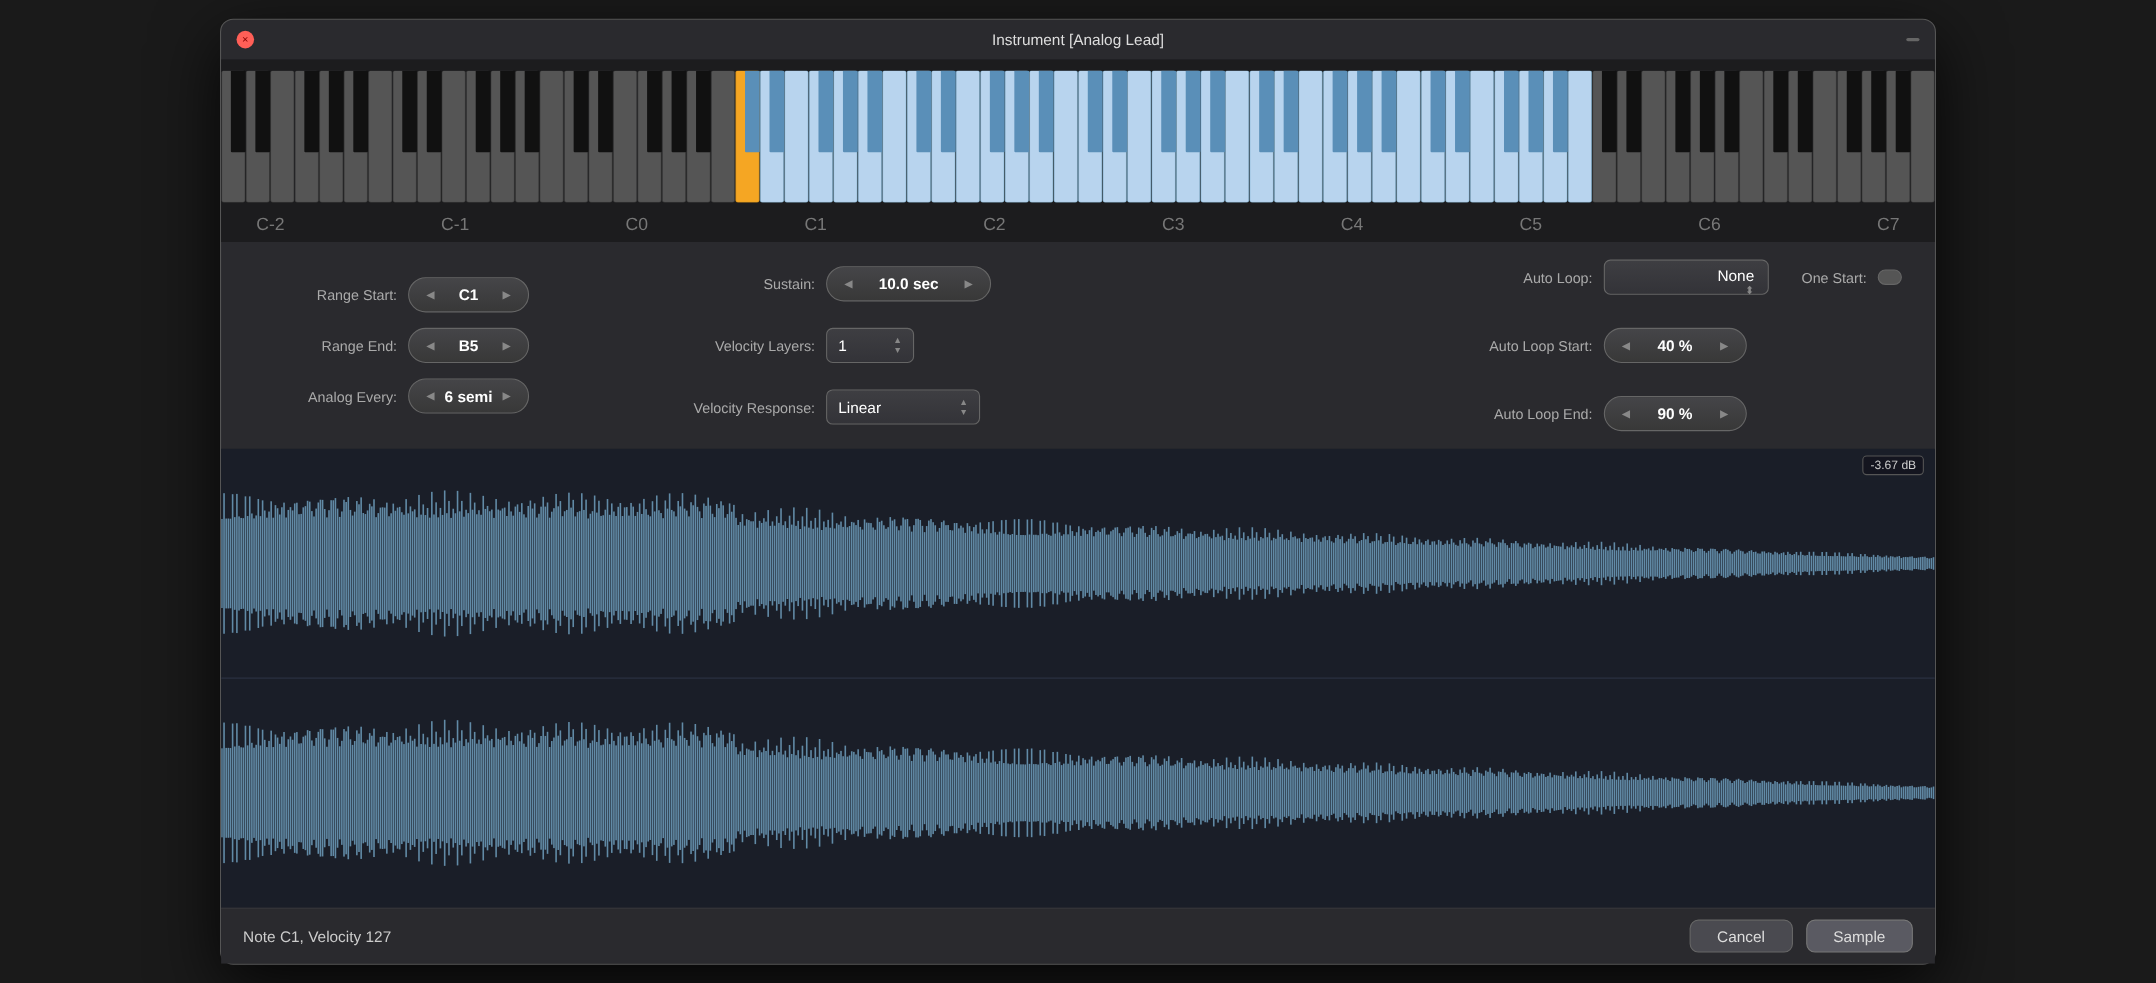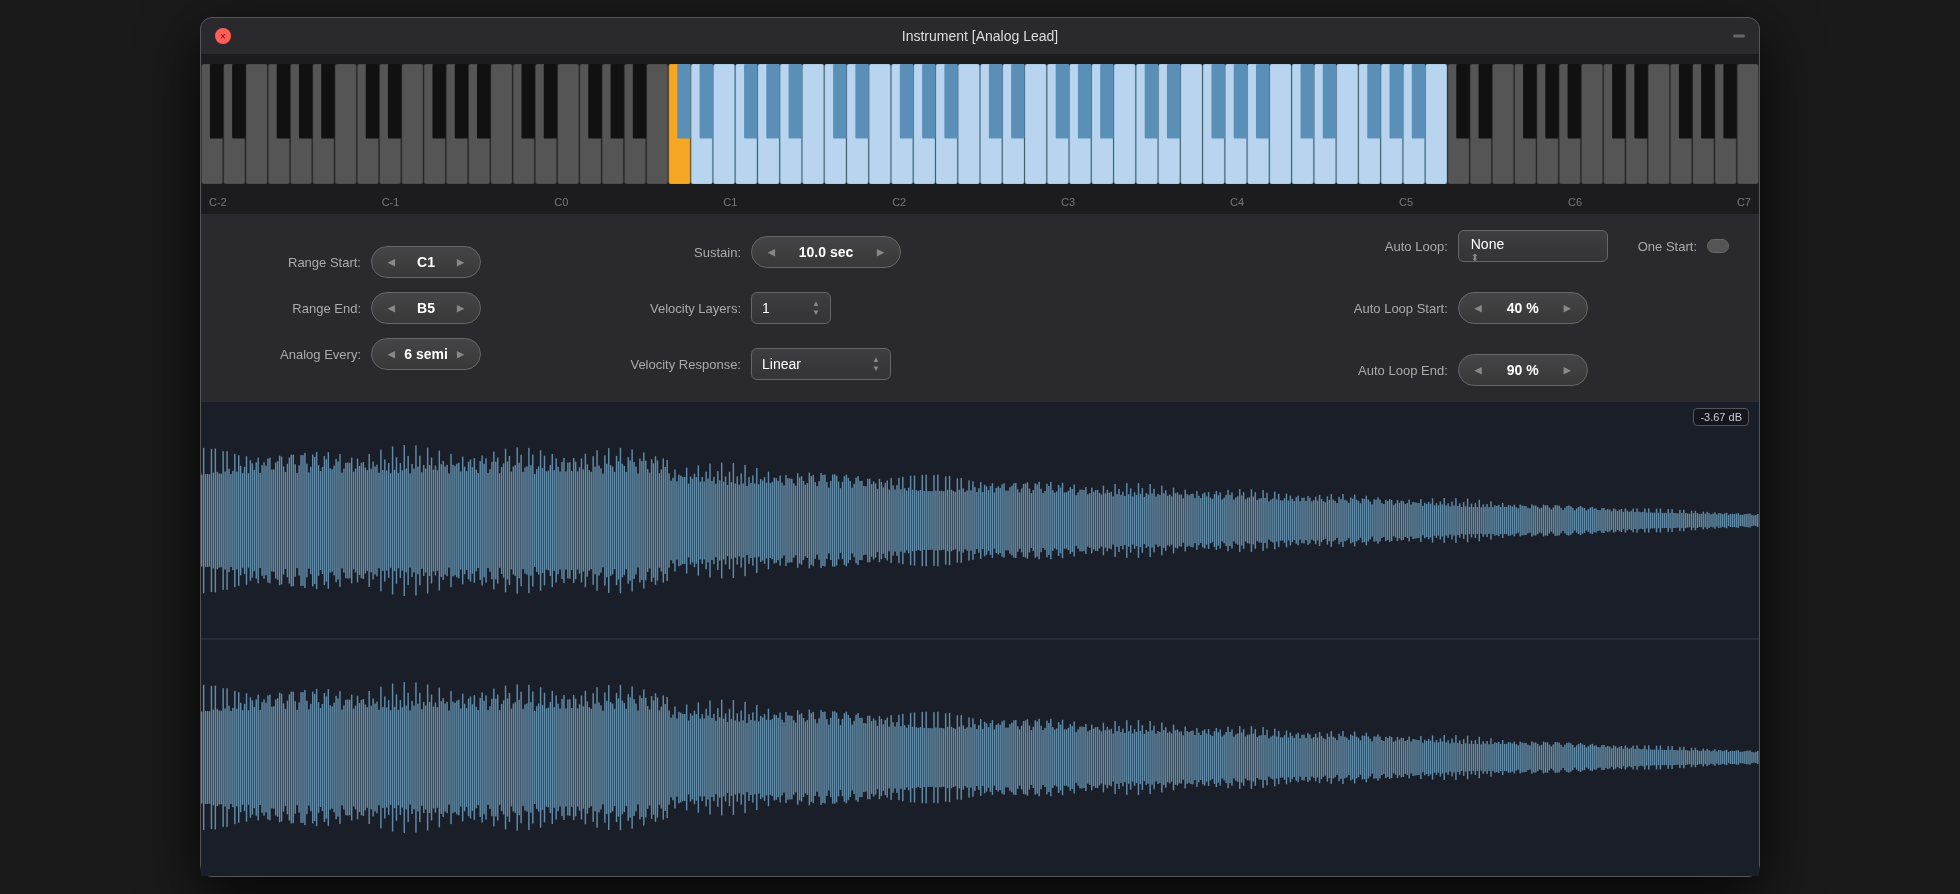--- a/index.html
+++ b/index.html
@@ -249,21 +249,21 @@
       background: linear-gradient(180deg, #3e3e42 0%, #333338 100%);
       border: 1px solid #666;
       border-radius: 6px;
       padding: 5px 12px;
       font-size: 14px;
       color: #fff;
       min-width: 150px;
       height: 32px;
       cursor: pointer;
       display: flex;
-      align-items: flex-start;
+      align-items: flex-end;
       justify-content: space-between;
       flex-direction: column;
     }
     .right-pct-pill {
       background: linear-gradient(180deg, #454548 0%, #383838 100%);
       border: 1px solid #666;
       border-radius: 30px;
       padding: 5px 16px;
       font-size: 14px;
       font-weight: 600;
@@ -405,21 +405,21 @@
           <rect x="1277.56" y="0" width="13.354285714285714" height="74.4" rx="1" fill="#111"></rect>
           <rect x="1322.0742857142857" y="0" width="13.354285714285714" height="74.4" rx="1" fill="#111"></rect>
           <rect x="1344.3314285714287" y="0" width="13.354285714285714" height="74.4" rx="1" fill="#111"></rect>
           <rect x="1366.5885714285714" y="0" width="13.354285714285714" height="74.4" rx="1" fill="#111"></rect>
           <rect x="1411.1028571428571" y="0" width="13.354285714285714" height="74.4" rx="1" fill="#111"></rect>
           <rect x="1433.3600000000001" y="0" width="13.354285714285714" height="74.4" rx="1" fill="#111"></rect>
           <rect x="1477.8742857142859" y="0" width="13.354285714285714" height="74.4" rx="1" fill="#111"></rect>
           <rect x="1500.1314285714286" y="0" width="13.354285714285714" height="74.4" rx="1" fill="#111"></rect>
           <rect x="1522.3885714285714" y="0" width="13.354285714285714" height="74.4" rx="1" fill="#111"></rect>
         </svg></div>
-    <div class="piano-labels" style="padding: 2px 8px 6px; font-size:11px; color:#777; display:flex; justify-content:space-between;">
+    <div class="piano-labels" style="padding: 2px 32px 6px; font-size:16px; color:#777; display:flex; justify-content:space-between;">
       <span>C-2</span>
       <span>C-1</span>
       <span>C0</span>
       <span>C1</span>
       <span>C2</span>
       <span>C3</span>
       <span>C4</span>
       <span>C5</span>
       <span>C6</span>
       <span>C7</span>
@@ -2133,13 +2133,20 @@
             <rect x="1552.2" y="250.90581647655324" width="1.45" height="8.188367046893525" fill="#7aafd0" opacity="0.75"></rect>
             <rect x="1554.1499999999999" y="251.30800749768423" width="1.45" height="7.383985004631532" fill="#7aafd0" opacity="0.75"></rect>
             <rect x="1556.1000000000001" y="250.9827133357302" width="1.45" height="8.034573328539587" fill="#7aafd0" opacity="0.75"></rect>
             <rect x="1558.05" y="250.3365502627739" width="1.45" height="9.326899474452215" fill="#7aafd0" opacity="0.75"></rect>
           </g>
         </svg>
       <div class="db-badge">-3.67 dB</div>
     </div>
   </div>
 
+  <div class="footer-section">
+    <span class="note-info">Note C1, Velocity 127</span>
+    <div class="footer-buttons">
+      <button class="btn-cancel">Cancel</button>
+      <button class="btn-sample">Sample</button>
+    </div>
+  </div>
 </div>
 
 </body></html>

